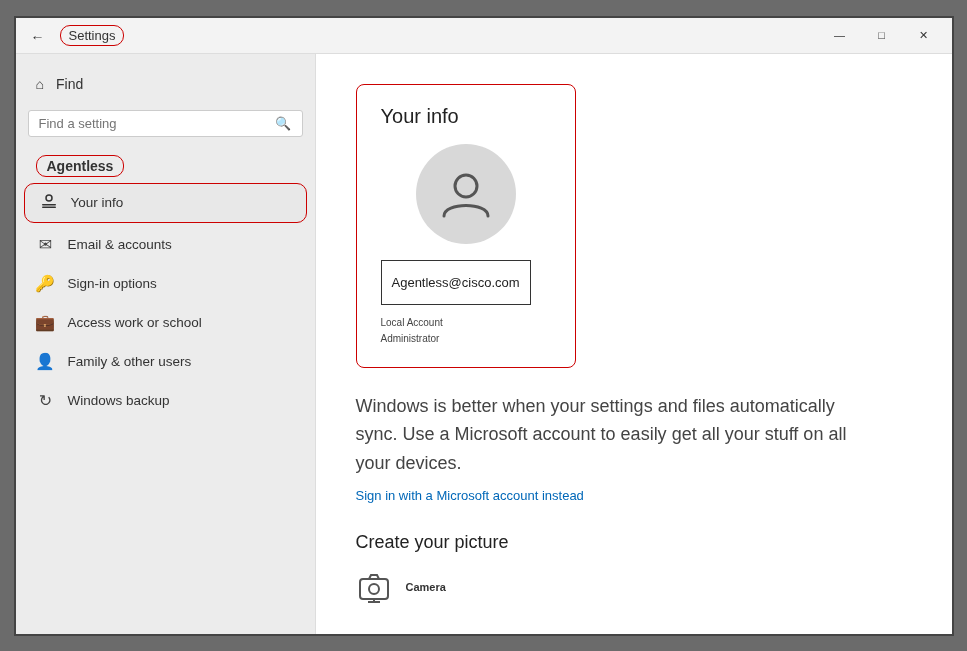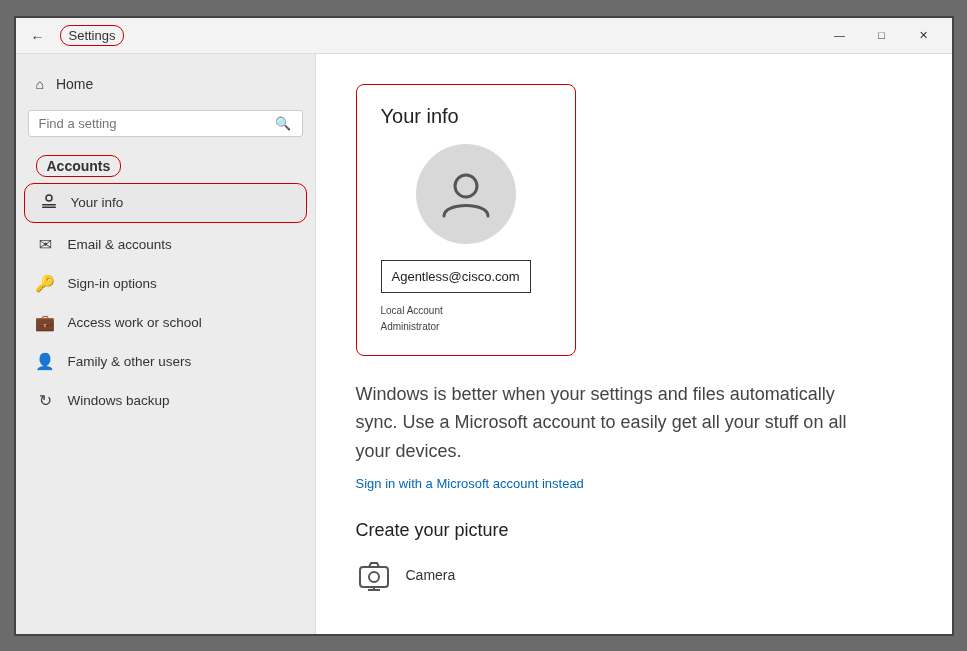--- a/index.html
+++ b/index.html
@@ -177,21 +177,21 @@
       display: flex;
       align-items: center;
       justify-content: center;
     }
     .avatar-svg {
       width: 60px;
       height: 60px;
     }
     .email-box {
       border: 1.5px solid #333;
-      padding: 8px 10px;
+      padding: 14px 10px;
       font-size: 13px;
       color: #222;
       margin-bottom: 10px;
       display: inline-block;
     }
     .account-type {
       font-size: 10px;
       color: #444;
       line-height: 1.6;
     }
@@ -221,22 +221,23 @@
       cursor: pointer;
     }
     .camera-icon-wrap {
       width: 36px;
       height: 36px;
       display: flex;
       align-items: center;
       justify-content: center;
     }
     .camera-label {
-      font-size: 14px;
-      color: #333;
+      font-size: 11px;
+      color: #333;
+      font-weight: bold;
     }
   </style>
 </head>
 <body>
 
 <div class="window">
 
   <div class="titlebar">
     <div class="titlebar-left">
       <button class="back-btn">←</button>
@@ -249,31 +250,31 @@
       <button class="wc-btn close">✕</button>
     </div>
   </div>
 
   <div class="content-area">
 
     <div class="sidebar">
       
       <div class="sidebar-home">
         <span class="item-icon">⌂</span>
-        <span>Home</span>
+        <span>Find</span>
       </div>
 
       
       <div class="search-box">
         <input type="text" placeholder="Find a setting" style="">
         <span class="search-icon-char">🔍</span>
       </div>
 
       
-      <span class="accounts-label">Accounts</span>
+      <span class="accounts-label">Agentless</span>
 
       
       <div class="sidebar-item active">
         <span class="item-icon">
           <svg width="18" height="18" viewBox="0 0 18 18" fill="none">
             <circle cx="9" cy="6" r="3" stroke="#333" stroke-width="1.5"></circle>
             <rect x="2" y="12" width="14" height="1.5" rx="0.75" fill="#333"></rect>
             <rect x="2" y="14.5" width="14" height="1.5" rx="0.75" fill="#333"></rect>
           </svg>
         </span>

